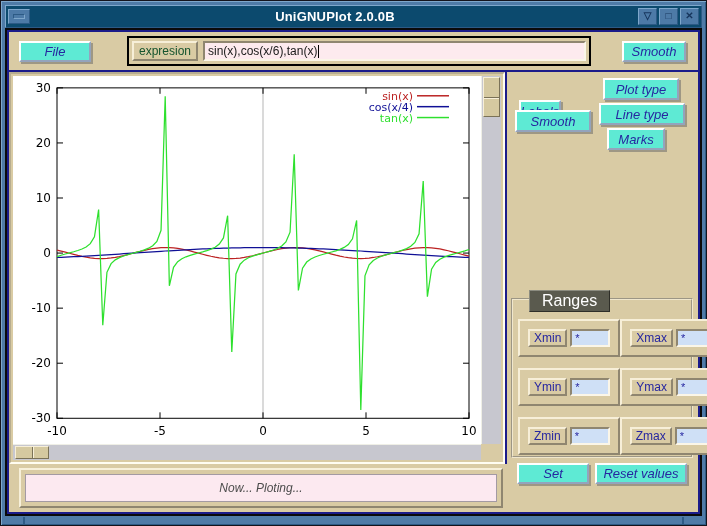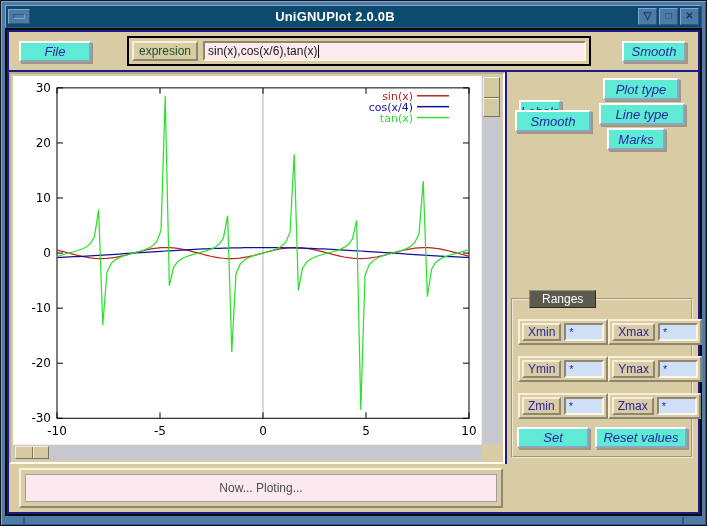--- a/index.html
+++ b/index.html
@@ -54,38 +54,38 @@
   
   .sidebar{flex:1;border-left:2px solid #1b1b8a;position:relative;min-width:0;}
   .sb-btn{position:absolute;padding:2px 10px;height:22px;}
   .sb-labels{left:12px;top:21px;width:42px;margin-top:7px;}
   .sb-plottype{left:96px;top:6px;width:76px;}
   .sb-linetype{left:92px;top:31px;width:86px;}
   .sb-smooth{left:8px;top:38px;width:76px;}
   .sb-marks{left:100px;top:56px;width:58px;}
   .ranges-box{position:absolute;left:4px;right:5px;top:226px;height:160px;box-sizing:border-box;
     border:2px groove #f0e7cd;}
-  .ranges-title{position:absolute;top:-10px;left:16px;background:#5a5a4e;color:#fff;font-size:12px;
+  .ranges-title{position:absolute;top:-10px;left:16px;background:#5a5a4e;color:#fff;font-size:16px;
     padding:1px 12px;border:1px solid;border-color:#8c8c80 #2e2e28 #2e2e28 #8c8c80;}
   .range-row{display:flex;justify-content:space-between;padding:0 5px;margin-top:11px;}
   .range-row.first{margin-top:19px;}
-  .range-pair{display:flex;align-items:center;gap:3px;padding:2px;border:2px solid;
+  .range-pair{display:flex;align-items:center;gap:3px;padding:8px;border:2px solid;
     border-color:#f7efd8 #8f8670 #8f8670 #f7efd8;background:#d9cba4;}
   .range-label{color:#2626a0;font-size:12px;padding:1px 4px;height:18px;display:flex;align-items:center;}
   .range-entry{width:40px;height:18px;background:#cfe0f6;border:2px solid;border-color:#8f8670 #fbf6e8 #fbf6e8 #8f8670;
     box-sizing:border-box;color:#2626a0;font-size:11px;padding-left:3px;line-height:14px;}
   .ranges-buttons{display:flex;justify-content:space-between;padding:0 4px;margin-top:8px;}
   .btn-reset{width:92px;height:21px;}
   .btn-set{width:72px;height:21px;}
   
   .bottom-row{height:48px;flex:0 0 auto;display:flex;align-items:center;padding-left:10px;}
   .status-frame{width:484px;height:40px;box-sizing:border-box;border:2px solid;
     border-color:#f7f0da #8f8670 #8f8670 #f7f0da;background:#d9cba4;padding:4px;}
   .status-inner{height:100%;box-sizing:border-box;background:#fce9f0;border:1px solid #a39aa3;
-    display:flex;align-items:center;justify-content:center;color:#4c4c4c;font-size:12px;}
+    display:flex;align-items:center;justify-content:center;color:#4c4c4c;font-size:12px;font-style:italic;}
 </style>
 </head>
 <body>
 
 <div class="window">
 
   <div class="titlebar">
     <div class="tb-menu">
       <div class="dash"></div>
     </div>

